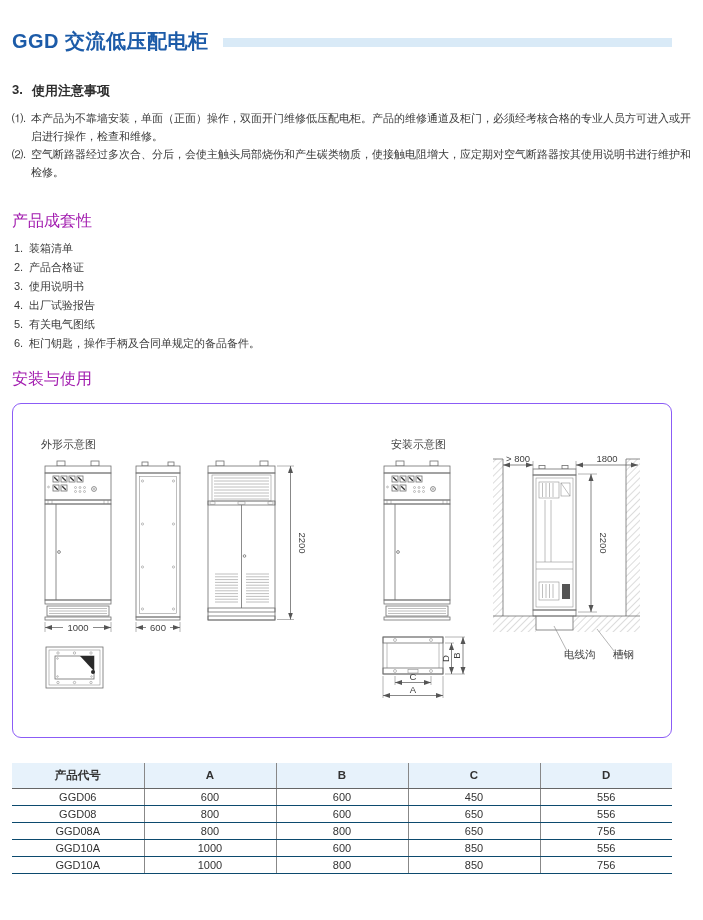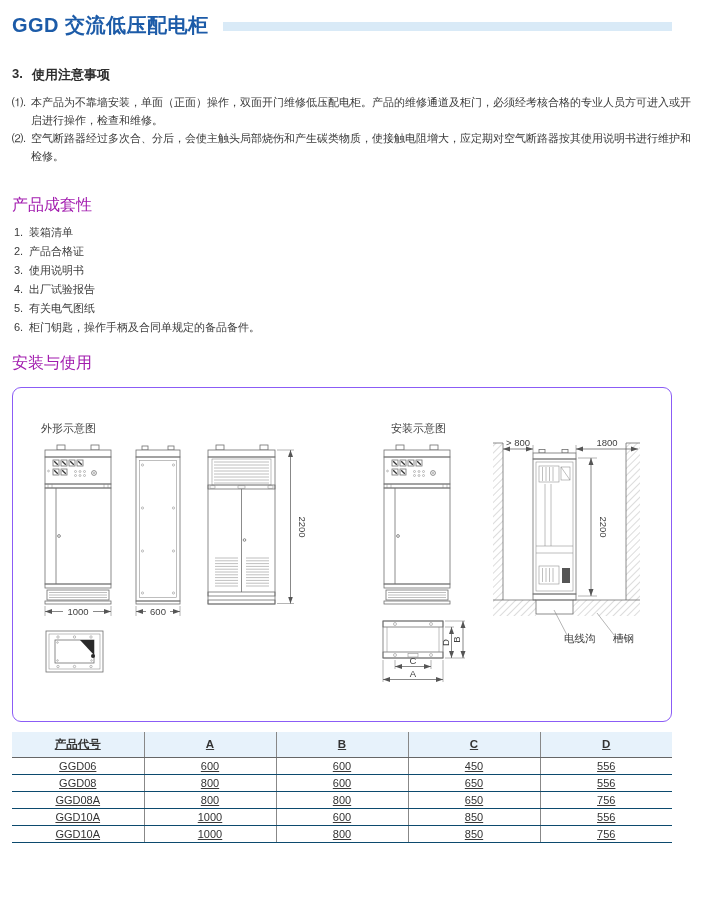--- a/index.html
+++ b/index.html
@@ -2,21 +2,21 @@
 <html><head>
 <meta charset="utf-8">
 <style>
   * { box-sizing: border-box; }
   html,body { margin:0; padding:0; }
   body {
     width:703px; height:920px; background:#ffffff;
     font-family:"Liberation Sans","DejaVu Sans",sans-serif;
     color:#3a3a3a; overflow:hidden;
   }
-  .page { padding:12px 0 0 12px; width:703px; }
+  .page { padding:28px 0 0 12px; width:703px; }
 
   
   .title-row { display:flex; align-items:center; width:660px; height:26px; }
   .title { font-size:20px; font-weight:bold; color:#1c5ba8; white-space:nowrap; letter-spacing:0.5px; }
   .title-bar { flex:1; height:9px; background:#d9eaf7; margin-left:14px; margin-top:3px; }
 
   
   .sec3-heading { margin-top:28px; font-size:13px; font-weight:bold; color:#2e2e2e; display:flex; }
   .sec3-heading .num { width:20px; flex:none; }
   .notes { margin-top:9px; width:683px; }
@@ -38,21 +38,21 @@
   .lnw  { fill:#ffffff; stroke:#6f6f6f; stroke-width:0.8; }
   .thin { fill:none; stroke:#8a8a8a; stroke-width:0.55; }
   .dim  { fill:none; stroke:#555555; stroke-width:0.7; }
   .ext  { fill:none; stroke:#777777; stroke-width:0.55; }
   .needle { stroke:#333; stroke-width:1.3; }
   .dtext { font-size:9.5px; fill:#3f3f3f; }
   .label { font-size:11px; fill:#3d3d3d; }
   .leadtext { font-size:10.5px; fill:#3d3d3d; }
 
   
-  table { margin-top:10px; width:660px; border-collapse:collapse; table-layout:fixed;text-decoration:underline; }
+  table { margin-top:25px; width:660px; border-collapse:collapse; table-layout:fixed; }
   thead th { background:#e7f2fb; height:25px; font-size:11.5px; font-weight:bold; color:#333;
              border-bottom:1px solid #666; text-align:center; }
   tbody td { height:17px; font-size:11px; color:#333; text-align:center; border-bottom:1px solid #0c4a6e; }
   th + th, td + td { border-left:1px solid #888; }
 </style>
 </head>
 <body>
 
 <div class="page">
 

